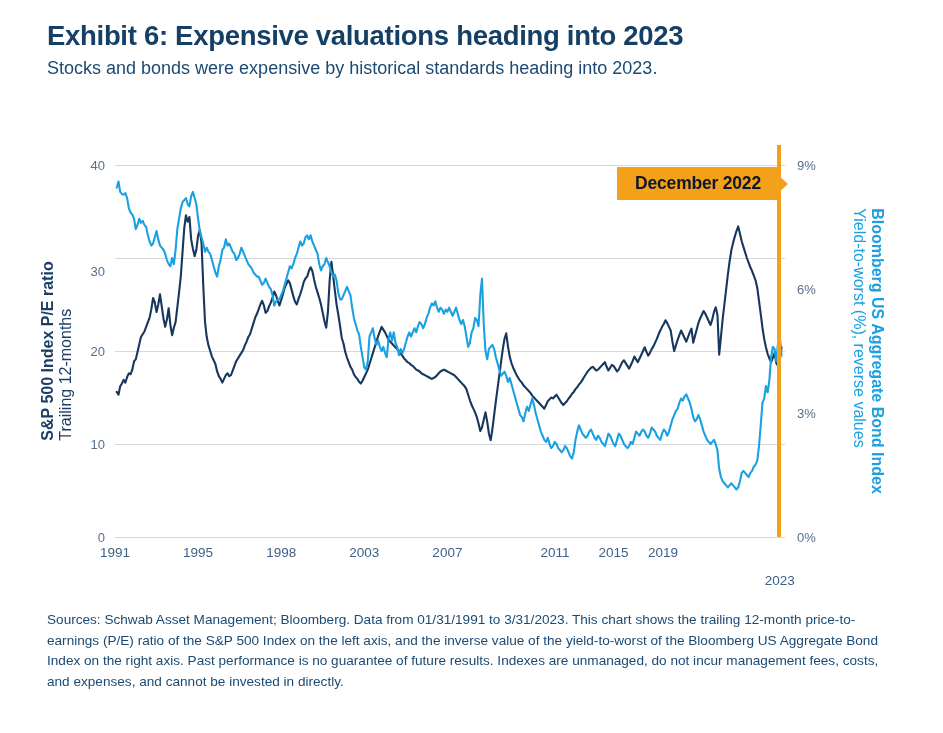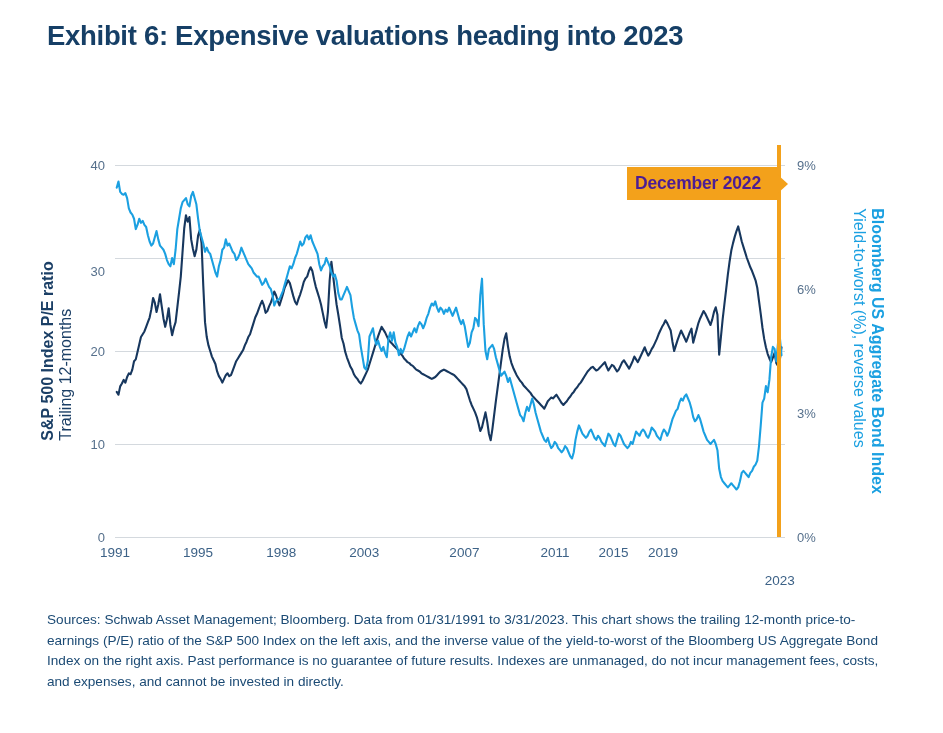--- a/index.html
+++ b/index.html
@@ -86,22 +86,22 @@
     position:absolute;
     top:-20px;
     width:3.2px;
     background:#f5a01e;
   }
   .banner{
     position:absolute;
     height:33px;
     background:#f3a11b;
     display:flex;align-items:center;
-    padding:0 16px 0 8px;
-    color:#4c1d95;
+    padding:0 16px 0 18px;
+    color:#0f172a;
     font-size:17.5px;font-weight:bold;
     letter-spacing:-0.2px;
     white-space:nowrap;
   }
   .banner:after{
     content:"";
     position:absolute;
     left:100%;top:50%;
     transform:translateY(-50%);
     width:0;height:0;
@@ -117,20 +117,21 @@
   }
   .foot b{font-weight:normal;}
 </style>
 </head>
 <body>
 
 <div class="page">
 
   <div class="hdr">
     <h1>Exhibit 6: Expensive valuations heading into 2023</h1>
+    <h2>Stocks and bonds were expensive by historical standards heading into 2023.</h2>
   </div>
 
   <div class="chart">
 
     <div class="axis-left-wrap">
       <div class="vtxt left ax-left-c">
         <span class="ax-line1">S&amp;P 500 Index P/E ratio</span>
         <span class="ax-line2">Trailing 12-months</span>
       </div>
     </div>
@@ -161,21 +162,21 @@
           <div class="ytick-r" style="top: 372px;">0%</div>
           <div class="ytick-r" style="top: 248px;">3%</div>
           <div class="ytick-r" style="top: 124px;">6%</div>
           <div class="ytick-r" style="top: 0px;">9%</div>
         </div>
       <div id="xticks">
           <div class="xtick" style="left: 0px;">1991</div>
           <div class="xtick" style="left: 83.1008px;">1995</div>
           <div class="xtick" style="left: 166.202px;">1998</div>
           <div class="xtick" style="left: 249.302px;">2003</div>
-          <div class="xtick" style="left: 332.403px; margin-left: 17px;">2007</div>
+          <div class="xtick" style="left: 332.403px;">2007</div>
           <div class="xtick" style="left: 440px;">2011</div>
           <div class="xtick" style="left: 498.605px;">2015</div>
           <div class="xtick" style="left: 548px;">2019</div>
           <div class="xtick" style="left: 664.806px; margin-top: 28px;">2023</div>
         </div>
 
       <svg class="series" id="series-svg" viewBox="0 0 670 372" preserveAspectRatio="none">
           <path d="M1.72 226.92 L3.46 229.71 L5.19 221.34 L6.92 218.55 L8.65 214.83 L10.38 217.62 L12.11 212.04 L13.84 208.32 L15.57 209.25 L17.31 204.60 L19.04 196.23 L20.77 194.37 L22.50 186.93 L24.23 179.49 L25.96 172.05 L27.69 169.26 L29.42 166.47 L31.15 161.82 L32.89 157.17 L34.62 152.52 L36.35 144.15 L38.08 132.99 L39.81 137.64 L41.54 146.94 L43.27 139.50 L45.00 129.27 L46.74 141.36 L48.47 153.45 L50.20 161.82 L51.93 154.38 L53.66 143.22 L55.39 159.96 L57.12 170.19 L58.85 162.75 L60.59 157.17 L62.32 142.29 L64.05 127.41 L65.78 111.60 L67.51 87.42 L69.24 63.24 L70.97 50.22 L72.70 56.73 L74.43 52.08 L76.17 74.40 L77.90 83.70 L79.63 91.14 L81.36 84.63 L83.09 70.68 L84.82 65.10 L86.55 78.12 L88.28 120.90 L90.02 157.17 L91.75 172.05 L93.48 180.42 L95.21 186.00 L96.94 191.58 L98.67 195.30 L100.40 199.02 L102.13 206.46 L103.86 211.11 L105.60 213.90 L107.33 217.62 L109.06 213.90 L110.79 210.18 L112.52 208.32 L114.25 211.11 L115.98 210.18 L117.71 205.53 L119.45 200.88 L121.18 196.23 L122.91 193.44 L124.64 190.65 L126.37 187.86 L128.10 185.07 L129.83 180.42 L131.56 176.70 L133.30 172.05 L135.03 169.26 L136.76 163.68 L138.49 158.10 L140.22 152.52 L141.95 148.80 L143.68 144.15 L145.41 139.50 L147.14 135.78 L148.88 140.43 L150.61 147.87 L152.34 146.01 L154.07 141.36 L155.80 137.64 L157.53 132.99 L159.26 126.48 L160.99 130.20 L162.73 135.78 L164.46 140.43 L166.19 134.85 L167.92 129.27 L169.65 122.76 L171.38 119.04 L173.11 115.32 L174.84 118.11 L176.58 124.62 L178.31 131.13 L180.04 136.71 L181.77 139.50 L183.50 133.92 L185.23 129.27 L186.96 123.69 L188.69 117.18 L190.42 113.46 L192.16 111.60 L193.89 106.02 L195.62 102.30 L197.35 106.02 L199.08 114.39 L200.81 121.83 L202.54 127.41 L204.27 132.99 L206.01 139.50 L207.74 147.87 L209.47 156.24 L211.20 162.75 L212.93 146.94 L214.66 115.32 L216.39 96.72 L218.12 110.67 L219.86 125.55 L221.59 139.50 L223.32 149.73 L225.05 160.89 L226.78 172.98 L228.51 178.56 L230.24 186.93 L231.97 192.51 L233.70 197.16 L235.44 201.81 L237.17 204.60 L238.90 209.25 L240.63 212.04 L242.36 213.90 L244.09 216.69 L245.82 218.55 L247.55 215.76 L249.29 212.04 L251.02 208.32 L252.75 204.60 L254.48 199.02 L256.21 193.44 L257.94 187.86 L259.67 182.28 L261.40 176.70 L263.14 171.12 L264.87 166.47 L266.60 161.82 L268.33 164.61 L270.06 167.40 L271.79 171.12 L273.52 174.84 L275.25 176.70 L276.98 178.56 L278.72 180.42 L280.45 182.28 L282.18 184.14 L283.91 186.00 L285.64 188.79 L287.37 190.65 L289.10 193.44 L290.83 195.30 L292.57 197.16 L294.30 198.09 L296.03 199.95 L297.76 200.88 L299.49 202.74 L301.22 204.60 L302.95 205.53 L304.68 206.46 L306.41 208.32 L308.15 209.25 L309.88 210.18 L311.61 211.11 L313.34 212.04 L315.07 212.97 L316.80 213.90 L318.53 212.97 L320.26 212.04 L322.00 210.18 L323.73 208.32 L325.46 206.46 L327.19 205.53 L328.92 204.60 L330.65 205.53 L332.38 206.46 L334.11 207.39 L335.85 208.32 L337.58 209.25 L339.31 210.18 L341.04 212.04 L342.77 213.90 L344.50 215.76 L346.23 217.62 L347.96 219.48 L349.69 221.34 L351.43 224.13 L353.16 229.71 L354.89 235.29 L356.62 239.94 L358.35 243.66 L360.08 247.38 L361.81 252.03 L363.54 258.54 L365.28 265.98 L367.01 262.26 L368.74 254.82 L370.47 247.38 L372.20 256.68 L373.93 268.77 L375.66 275.28 L377.39 264.12 L379.13 250.17 L380.86 236.22 L382.59 223.20 L384.32 210.18 L386.05 197.16 L387.78 184.14 L389.51 173.91 L391.24 168.33 L392.97 181.35 L394.71 191.58 L396.44 198.09 L398.17 202.74 L399.90 206.46 L401.63 210.18 L403.36 212.97 L405.09 215.76 L406.82 217.62 L408.56 220.41 L410.29 222.27 L412.02 224.13 L413.75 225.99 L415.48 227.85 L417.21 230.64 L418.94 232.50 L420.67 234.36 L422.41 236.22 L424.14 238.08 L425.87 239.94 L427.60 241.80 L429.33 243.66 L431.06 239.94 L432.79 236.22 L434.52 234.36 L436.25 232.50 L437.99 233.43 L439.72 231.57 L441.45 229.71 L443.18 232.50 L444.91 235.29 L446.64 238.08 L448.37 239.94 L450.10 238.08 L451.84 236.22 L453.57 233.43 L455.30 231.57 L457.03 228.78 L458.76 226.92 L460.49 224.13 L462.22 222.27 L463.95 219.48 L465.69 217.62 L467.42 214.83 L469.15 212.04 L470.88 209.25 L472.61 206.46 L474.34 204.60 L476.07 202.74 L477.80 201.81 L479.53 203.67 L481.27 205.53 L483.00 204.60 L484.73 202.74 L486.46 200.88 L488.19 199.02 L489.92 197.16 L491.65 201.81 L493.38 205.53 L495.12 202.74 L496.85 199.95 L498.58 200.88 L500.31 203.67 L502.04 206.46 L503.77 204.60 L505.50 200.88 L507.23 197.16 L508.97 195.30 L510.70 198.09 L512.43 200.88 L514.16 203.67 L515.89 199.95 L517.62 196.23 L519.35 191.58 L521.08 194.37 L522.81 197.16 L524.55 193.44 L526.28 189.72 L528.01 186.00 L529.74 182.28 L531.47 186.93 L533.20 190.65 L534.93 187.86 L536.66 184.14 L538.40 181.35 L540.13 177.63 L541.86 173.91 L543.59 169.26 L545.32 165.54 L547.05 161.82 L548.78 159.03 L550.51 155.31 L552.24 158.10 L553.98 161.82 L555.71 165.54 L557.44 176.70 L559.17 186.00 L560.90 180.42 L562.63 174.84 L564.36 170.19 L566.09 165.54 L567.83 169.26 L569.56 172.98 L571.29 176.70 L573.02 172.05 L574.75 167.40 L576.48 163.68 L578.21 177.63 L579.94 171.12 L581.68 164.61 L583.41 158.10 L585.14 153.45 L586.87 149.73 L588.60 146.01 L590.33 148.80 L592.06 152.52 L593.79 156.24 L595.52 159.96 L597.26 154.38 L598.99 146.94 L600.72 142.29 L602.45 149.73 L604.18 189.72 L605.91 172.05 L607.64 154.38 L609.37 139.50 L611.11 124.62 L612.84 109.74 L614.57 96.72 L616.30 85.56 L618.03 78.12 L619.76 71.61 L621.49 66.03 L623.22 61.38 L624.96 68.82 L626.69 76.26 L628.42 81.84 L630.15 87.42 L631.88 93.00 L633.61 97.65 L635.34 102.30 L637.07 106.02 L638.80 110.67 L640.54 115.32 L642.27 122.76 L644.00 135.78 L645.73 148.80 L647.46 162.75 L649.19 173.91 L650.92 182.28 L652.65 188.79 L654.39 193.44 L656.12 197.16 L657.85 192.51 L659.58 187.86 L661.31 198.09 L663.04 200.88 L664.77 195.30 L666.50 182.28" class="ln pe" stroke="#17375e"></path>
           <path d="M1.72 22.73 L3.46 16.53 L5.19 26.87 L6.92 28.93 L8.65 29.76 L10.38 28.11 L12.11 33.07 L13.84 43.40 L15.57 47.53 L17.31 49.60 L19.04 53.73 L20.77 64.07 L22.50 59.93 L24.23 53.73 L25.96 57.87 L27.69 55.80 L29.42 59.93 L31.15 62.00 L32.89 70.27 L34.62 76.47 L36.35 80.60 L38.08 78.53 L39.81 72.33 L41.54 66.13 L43.27 74.40 L45.00 80.60 L46.74 82.67 L48.47 84.73 L50.20 88.87 L51.93 95.07 L53.66 99.20 L55.39 101.27 L57.12 93.00 L58.85 99.20 L60.59 84.73 L62.32 64.07 L64.05 53.73 L65.78 43.40 L67.51 37.20 L69.24 35.13 L70.97 33.07 L72.70 39.27 L74.43 41.33 L76.17 31.00 L77.90 26.87 L79.63 33.07 L81.36 39.27 L83.09 53.73 L84.82 66.13 L86.55 72.33 L88.28 78.53 L90.02 86.80 L91.75 82.67 L93.48 86.80 L95.21 88.87 L96.94 95.07 L98.67 101.27 L100.40 107.47 L102.13 111.60 L103.86 101.27 L105.60 95.07 L107.33 84.73 L109.06 82.67 L110.79 74.40 L112.52 80.60 L114.25 78.53 L115.98 82.67 L117.71 86.80 L119.45 88.87 L121.18 95.07 L122.91 93.00 L124.64 88.87 L126.37 82.67 L128.10 86.80 L129.83 90.93 L131.56 95.07 L133.30 99.20 L135.03 101.27 L136.76 103.33 L138.49 107.47 L140.22 109.53 L141.95 111.60 L143.68 111.60 L145.41 115.73 L147.14 119.87 L148.88 117.80 L150.61 113.67 L152.34 117.80 L154.07 121.93 L155.80 124.00 L157.53 130.20 L159.26 140.53 L160.99 136.40 L162.73 134.33 L164.46 134.33 L166.19 130.20 L167.92 126.07 L169.65 119.87 L171.38 113.67 L173.11 107.47 L174.84 101.27 L176.58 103.33 L178.31 99.20 L180.04 93.00 L181.77 88.87 L183.50 82.67 L185.23 76.47 L186.96 80.60 L188.69 78.53 L190.42 72.33 L192.16 70.27 L193.89 74.40 L195.62 70.27 L197.35 76.47 L199.08 80.60 L200.81 84.73 L202.54 88.87 L204.27 99.20 L206.01 105.40 L207.74 101.27 L209.47 99.20 L211.20 93.00 L212.93 97.13 L214.66 101.27 L216.39 107.47 L218.12 111.60 L219.86 109.53 L221.59 115.73 L223.32 128.13 L225.05 134.33 L226.78 134.33 L228.51 130.20 L230.24 126.07 L231.97 121.93 L233.70 126.07 L235.44 130.20 L237.17 142.60 L238.90 152.93 L240.63 159.13 L242.36 165.33 L244.09 169.47 L245.82 181.87 L247.55 192.20 L249.29 202.53 L251.02 204.60 L252.75 196.33 L254.48 171.53 L256.21 167.40 L257.94 163.27 L259.67 173.60 L261.40 179.80 L263.14 175.67 L264.87 181.87 L266.60 186.00 L268.33 181.87 L270.06 188.07 L271.79 192.20 L273.52 173.60 L275.25 167.40 L276.98 175.67 L278.72 167.40 L280.45 177.73 L282.18 181.87 L283.91 190.13 L285.64 183.93 L287.37 188.07 L289.10 183.93 L290.83 177.73 L292.57 171.53 L294.30 167.40 L296.03 171.53 L297.76 167.40 L299.49 163.27 L301.22 167.40 L302.95 161.20 L304.68 157.07 L306.41 159.13 L308.15 163.27 L309.88 159.13 L311.61 152.93 L313.34 148.80 L315.07 142.60 L316.80 138.47 L318.53 140.53 L320.26 136.40 L322.00 142.60 L323.73 146.73 L325.46 142.60 L327.19 144.67 L328.92 148.80 L330.65 144.67 L332.38 146.73 L334.11 142.60 L335.85 146.73 L337.58 150.87 L339.31 146.73 L341.04 142.60 L342.77 148.80 L344.50 155.00 L346.23 159.13 L347.96 155.00 L349.69 161.20 L351.43 171.53 L353.16 181.87 L354.89 177.73 L356.62 167.40 L358.35 163.27 L360.08 152.93 L361.81 155.00 L363.54 161.20 L365.28 130.20 L367.01 113.67 L368.74 159.13 L370.47 186.00 L372.20 194.27 L373.93 183.93 L375.66 181.87 L377.39 179.80 L379.13 183.93 L380.86 192.20 L382.59 198.40 L384.32 204.60 L386.05 210.80 L387.78 208.73 L389.51 206.67 L391.24 210.80 L392.97 217.00 L394.71 212.87 L396.44 219.07 L398.17 225.27 L399.90 231.47 L401.63 237.67 L403.36 243.87 L405.09 250.07 L406.82 252.13 L408.56 256.27 L410.29 248.00 L412.02 241.80 L413.75 245.93 L415.48 239.73 L417.21 233.53 L418.94 239.73 L420.67 248.00 L422.41 254.20 L424.14 260.40 L425.87 266.60 L427.60 270.73 L429.33 274.87 L431.06 276.93 L432.79 272.80 L434.52 279.00 L436.25 283.13 L437.99 281.07 L439.72 276.93 L441.45 279.00 L443.18 283.13 L444.91 285.20 L446.64 287.27 L448.37 285.20 L450.10 281.07 L451.84 283.13 L453.57 287.27 L455.30 291.40 L457.03 293.47 L458.76 287.27 L460.49 274.87 L462.22 266.60 L463.95 260.40 L465.69 264.53 L467.42 268.67 L469.15 270.73 L470.88 272.80 L472.61 270.73 L474.34 266.60 L476.07 264.53 L477.80 268.67 L479.53 272.80 L481.27 274.87 L483.00 270.73 L484.73 272.80 L486.46 276.93 L488.19 279.00 L489.92 281.07 L491.65 274.87 L493.38 268.67 L495.12 270.73 L496.85 274.87 L498.58 279.00 L500.31 281.07 L502.04 274.87 L503.77 268.67 L505.50 270.73 L507.23 274.87 L508.97 279.00 L510.70 281.07 L512.43 283.13 L514.16 281.07 L515.89 276.93 L517.62 279.00 L519.35 272.80 L521.08 266.60 L522.81 268.67 L524.55 270.73 L526.28 266.60 L528.01 264.53 L529.74 266.60 L531.47 270.73 L533.20 272.80 L534.93 268.67 L536.66 262.47 L538.40 264.53 L540.13 266.60 L541.86 270.73 L543.59 272.80 L545.32 274.87 L547.05 268.67 L548.78 264.53 L550.51 266.60 L552.24 270.73 L553.98 266.60 L555.71 260.40 L557.44 254.20 L559.17 250.07 L560.90 245.93 L562.63 243.87 L564.36 237.67 L566.09 233.53 L567.83 235.60 L569.56 231.47 L571.29 229.40 L573.02 233.53 L574.75 237.67 L576.48 243.87 L578.21 252.13 L579.94 256.27 L581.68 254.20 L583.41 250.07 L585.14 254.20 L586.87 260.40 L588.60 266.60 L590.33 270.73 L592.06 274.87 L593.79 276.93 L595.52 279.00 L597.26 276.93 L598.99 274.87 L600.72 279.00 L602.45 285.20 L604.18 303.80 L605.91 312.07 L607.64 316.20 L609.37 318.27 L611.11 320.33 L612.84 322.40 L614.57 320.33 L616.30 318.27 L618.03 320.33 L619.76 322.40 L621.49 324.47 L623.22 322.40 L624.96 316.20 L626.69 307.93 L628.42 305.87 L630.15 307.93 L631.88 310.00 L633.61 312.07 L635.34 307.93 L637.07 305.87 L638.80 301.73 L640.54 299.67 L642.27 295.53 L644.00 281.07 L645.73 260.40 L647.46 237.67 L649.19 233.53 L650.92 221.13 L652.65 227.33 L654.39 214.93 L656.12 192.20 L657.85 181.87 L659.58 183.93 L661.31 196.33 L663.04 177.73 L664.77 171.53 L666.50 190.13" class="ln ytw" stroke="#1ba0e1"></path>
         </svg>

